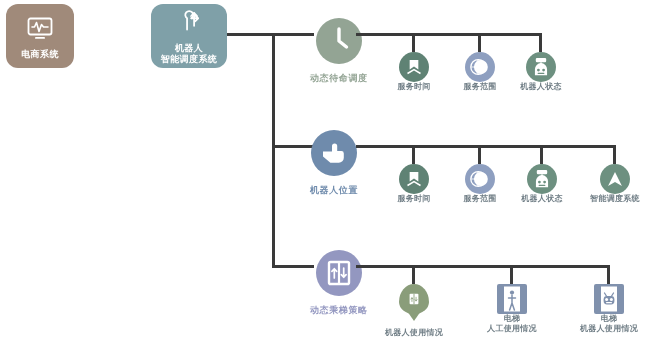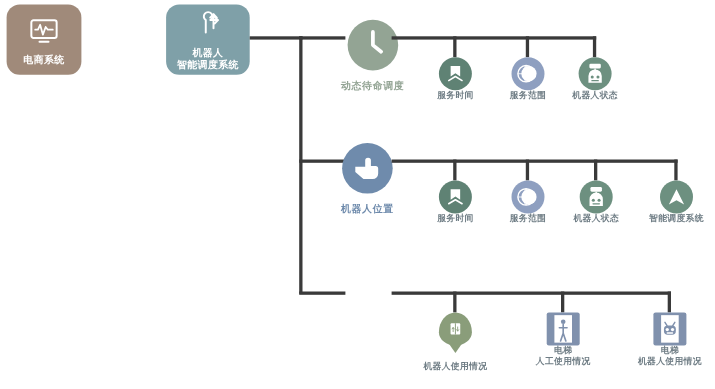--- a/index.html
+++ b/index.html
@@ -188,20 +188,31 @@
   <div class="leaf" style="left:578px;top:164px;">
     <span class="shape circle" style="background:#6d9080;">
       <svg viewBox="0 0 30 30" width="26" height="26">
         <path d="M15 7 L23 23 L15 18.6 L7 23 Z" fill="#fff"></path>
       </svg>
     </span>
     <span class="llabel">智能调度系统</span>
   </div>
 
   <span class="line hline" style="left:272px;top:265px;width:42px;"></span>
+  <div class="node1" style="left:310px;top:250px;">
+    <span class="circ" style="background:#9397c0;">
+      <svg viewBox="0 0 40 40" width="40" height="40">
+        <rect x="10" y="9" width="20" height="22" rx="1.6" fill="none" stroke="#fff" stroke-width="2.4"></rect>
+        <path d="M20 9 v22" stroke="#fff" stroke-width="2.2"></path>
+        <path d="M15.3 25 v-9 M12.9 18.4 L15.3 15.7 L17.7 18.4" fill="none" stroke="#fff" stroke-width="1.7" stroke-linecap="round" stroke-linejoin="round"></path>
+        <path d="M24.7 15 v9 M22.3 21.6 L24.7 24.3 L27.1 21.6" fill="none" stroke="#fff" stroke-width="1.7" stroke-linecap="round" stroke-linejoin="round"></path>
+      </svg>
+    </span>
+    <span class="n1label" style="color:#9397c0;">动态乘梯策略</span>
+  </div>
 
   <span class="line hline" style="left:356px;top:265px;width:254px;"></span>
   <span class="line vline" style="left:412px;top:265px;height:19px;"></span>
   <span class="line vline" style="left:510px;top:265px;height:19px;"></span>
   <span class="line vline" style="left:607px;top:265px;height:19px;"></span>
 
   <div class="leaf pinleaf" style="left:377px;top:284px;">
     <span class="shape pin" style="background:#8a9d7a;color:#8a9d7a;">
       <svg viewBox="0 0 30 30" width="22" height="22">
         <rect x="9" y="8" width="12" height="14" rx="1.2" fill="#fff"></rect>

